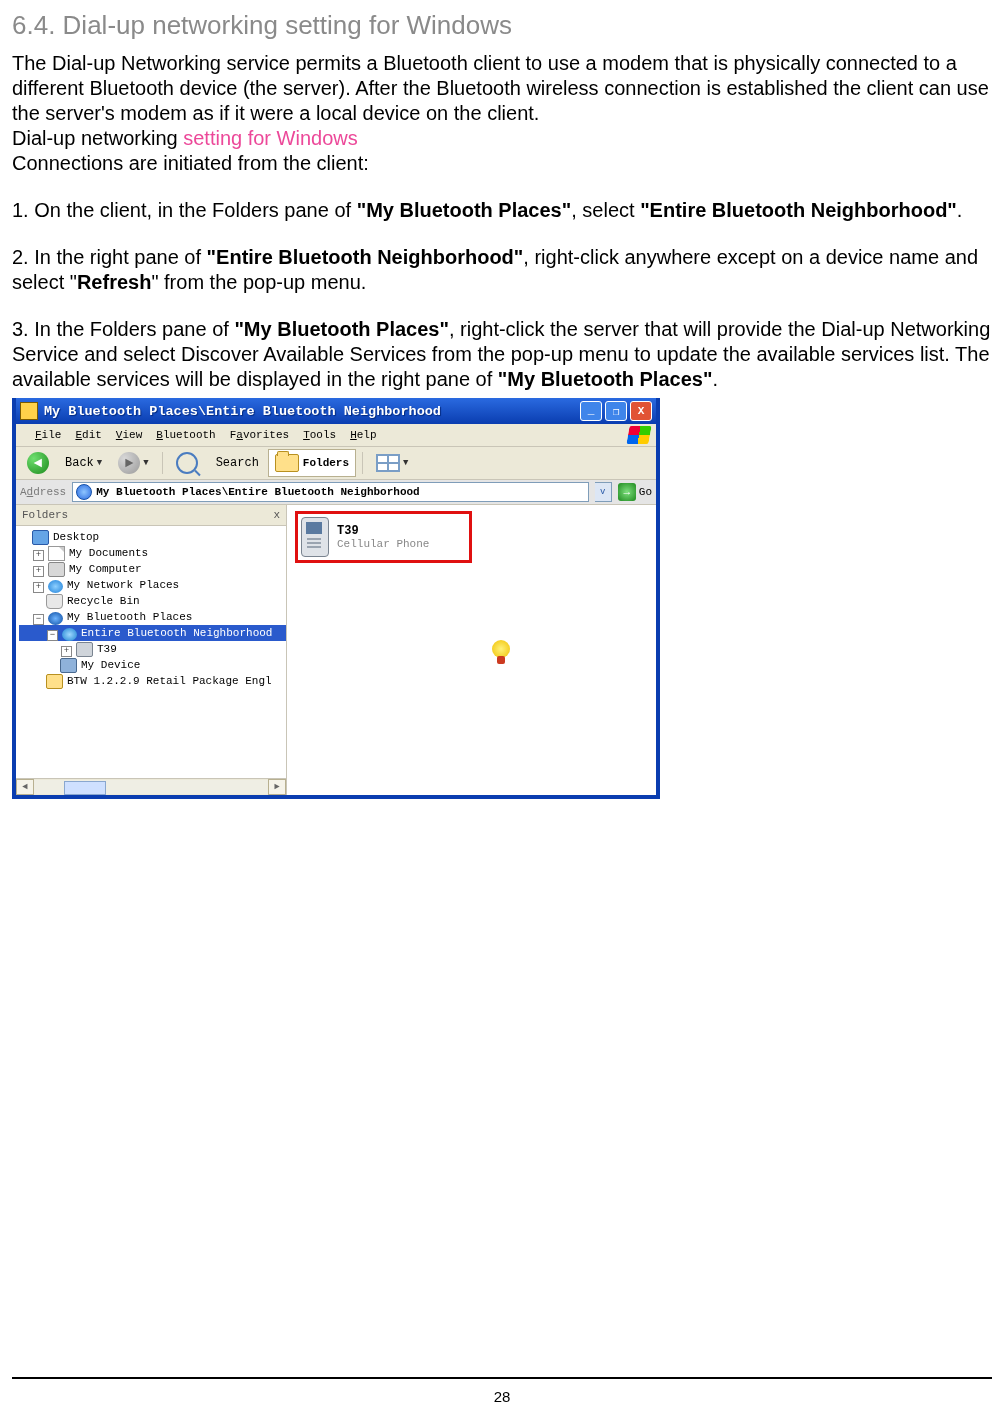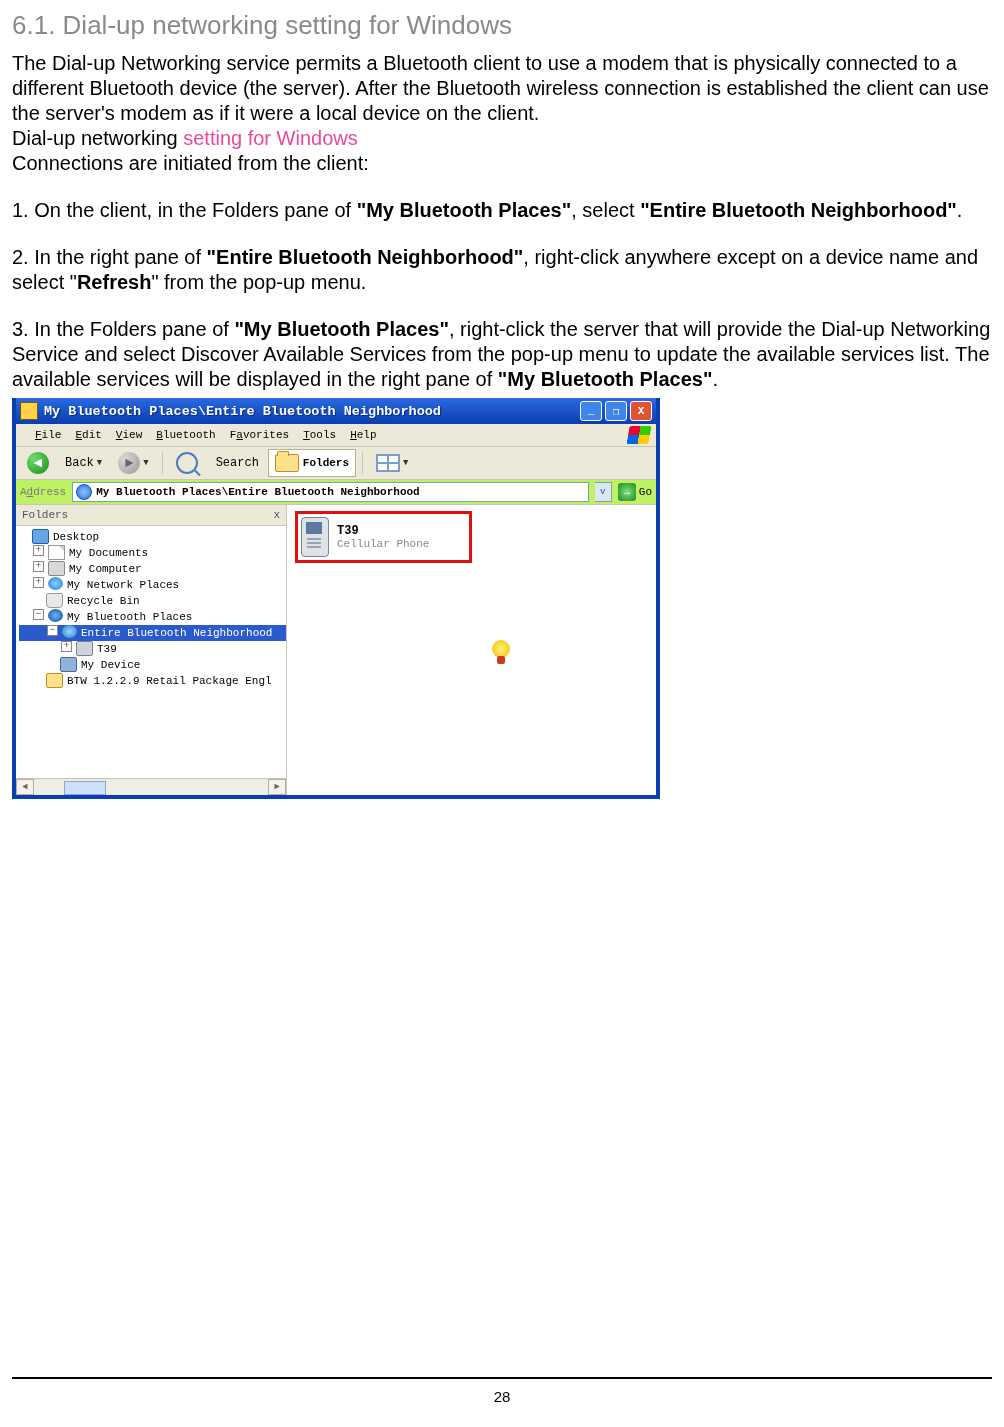--- a/index.html
+++ b/index.html
@@ -34,32 +34,32 @@
   .tb-sep{width:1px;height:22px;background:#c9c5b7;margin:0 4px}
   .dropcaret{margin-left:3px;font-size:9px;color:#333}
   .tb-label{margin-left:16px;font-size:12px}
   .search-ico{width:18px;height:18px;border-radius:50%;border:2px solid #4a7cc0;position:relative;margin-right:2px}
   .search-ico:after{content:"";position:absolute;width:7px;height:2px;background:#4a7cc0;right:-5px;bottom:-2px;transform:rotate(45deg)}
   .folders-ico{width:22px;height:16px;background:#ffe08a;border:1px solid #b89020;border-radius:2px;margin-right:4px;position:relative}
   .folders-ico:before{content:"";position:absolute;top:-4px;left:1px;width:10px;height:4px;background:#ffe08a;border:1px solid #b89020;border-bottom:none;border-radius:2px 2px 0 0}
   .folders-down{border:1px solid #b8b090;padding:1px 6px;background:#fff;font-weight:700;display:flex;align-items:center}
   .views-ico{width:22px;height:16px;border:1px solid #7a9ec6;background:#fff;display:grid;grid-template-columns:1fr 1fr;grid-template-rows:1fr 1fr}
   .views-ico div{border:1px solid #7a9ec6}
-  .addrbar{height:24px;background:#bef264;border-bottom:1px solid #c9c5b7;display:flex;align-items:center;padding:0 4px;gap:6px}
+  .addrbar{height:24px;background:#e5e5e5;border-bottom:1px solid #c9c5b7;display:flex;align-items:center;padding:0 4px;gap:6px}
   .addrlabel{color:#7a7a7a;font-size:11px}
   .addrfield{flex:1;height:18px;border:1px solid #7f9db9;background:#fff;display:flex;align-items:center;padding:0 3px;gap:4px;font-size:11px;font-weight:700}
   .addrfield .ai{width:14px;height:14px;border-radius:50%;background:radial-gradient(#8fc6ff,#2a6ae0);border:1px solid #1550a8}
   .addrcaret{width:16px;height:18px;border:1px solid #7f9db9;border-left:none;background:#dce6f5;display:flex;align-items:center;justify-content:center;color:#2a5aa8;font-size:9px}
   .gobtn{display:flex;align-items:center;gap:3px}
   .gobtn .gc{width:18px;height:18px;background:radial-gradient(#7fdf7f,#1e8a1e);border-radius:3px;display:flex;align-items:center;justify-content:center;color:#fff;font-weight:700}
   .body{display:flex;height:290px;background:#fff}
   .folders-pane{width:270px;border-right:1px solid #c9c5b7;display:flex;flex-direction:column}
   .folders-hdr{height:20px;background:#ece9d8;border-bottom:1px solid #c9c5b7;display:flex;align-items:center;justify-content:space-between;padding:0 6px;font-size:11px;color:#555}
   .tree{flex:1;overflow:hidden;padding:3px 0 0 3px;font-size:11px;line-height:16px}
-  .row{display:flex;align-items:flex-start;height:16px;white-space:nowrap}
+  .row{display:flex;align-items:flex-end;height:16px;white-space:nowrap}
   .row .pm{width:9px;height:9px;border:1px solid #888;background:#fff;font-size:9px;line-height:8px;text-align:center;margin-right:4px;color:#444}
   .row .pm.blank{border:none;background:transparent}
   .row .ic{width:15px;height:13px;margin-right:4px;flex:0 0 auto}
   .ic.desktop{background:#65a4e6;border:1px solid #2a5aa8;border-radius:2px}
   .ic.docs{background:#fff;border:1px solid #999;position:relative}
   .ic.docs:after{content:"";position:absolute;right:0;top:0;border-style:solid;border-width:0 5px 5px 0;border-color:transparent #ccc transparent transparent}
   .ic.comp{background:#d8d8d8;border:1px solid #888;border-radius:2px}
   .ic.net{background:radial-gradient(#8ed0ff,#1c7ed8);border-radius:50%}
   .ic.bin{background:#e8e8e8;border:1px solid #999;border-radius:2px 2px 4px 4px}
   .ic.bt{background:radial-gradient(#6fb5ff,#0a4aa0);border-radius:50%}
@@ -84,21 +84,21 @@
   .bulb{position:absolute;left:200px;top:135px;width:28px;height:28px}
   .bulb .b{width:18px;height:18px;background:radial-gradient(#fff27a,#f0c000);border-radius:50%;margin:0 auto}
   .bulb .s{width:8px;height:8px;background:#cc3a20;margin:-2px auto 0;border-radius:2px}
   .footer-line{position:absolute;left:12px;right:12px;bottom:48px;border-top:2px solid #000}
   .page-num{position:absolute;left:0;right:0;bottom:22px;text-align:center;font-size:15px}
 </style>
 </head>
 <body>
 
 <div class="page">
-  <h2 class="section-title">6.1. Dial-up networking setting for Windows</h2>
+  <h2 class="section-title">6.4. Dial-up networking setting for Windows</h2>
 
   <div class="body-text">
     <p>The Dial-up Networking service permits a Bluetooth client to use a modem that is physically connected to a different Bluetooth device (the server). After the Bluetooth wireless connection is established the client can use the server's modem as if it were a local device on the client.</p>
     <p>
       <span>Dial-up networking </span><span style="color:#ec4899">setting for Windows</span>
     </p>
     <p>Connections are initiated from the client:</p>
 
     <div class="spacer"></div>
 

